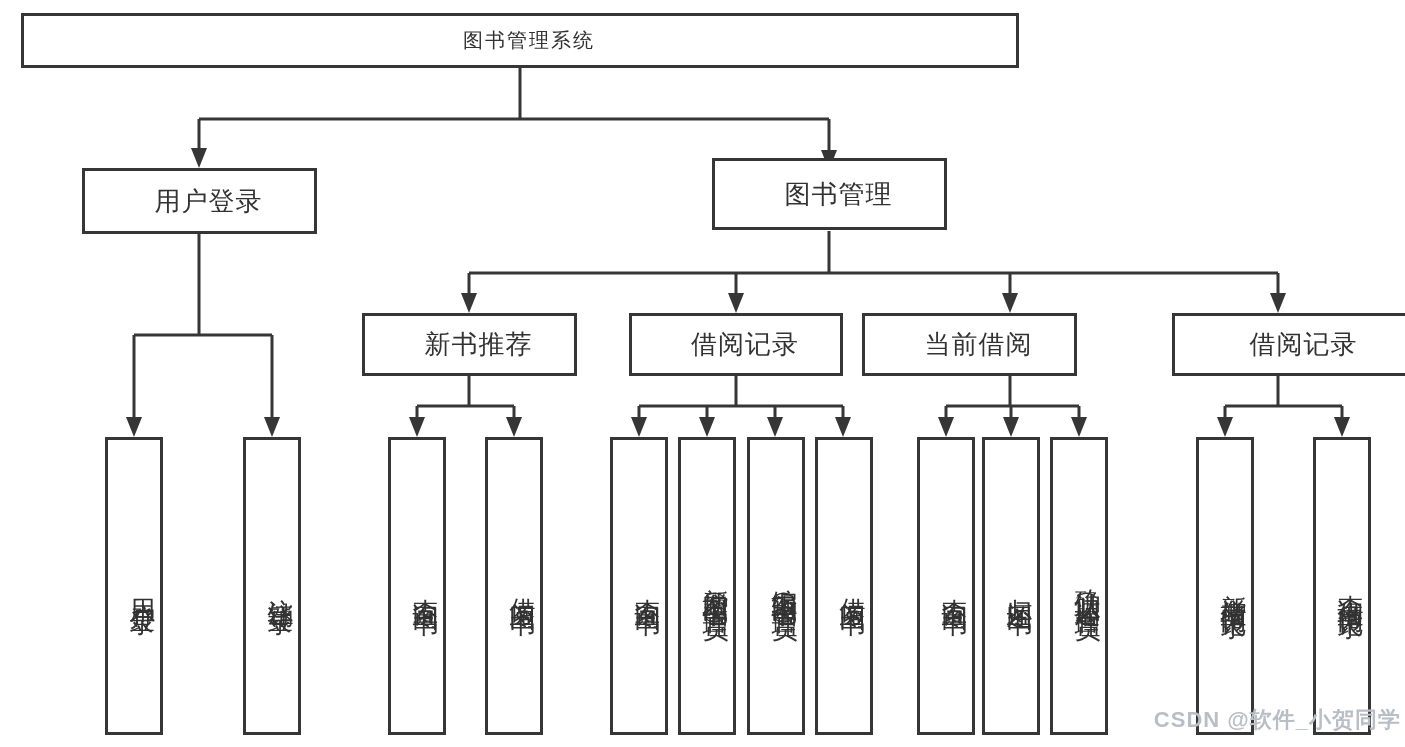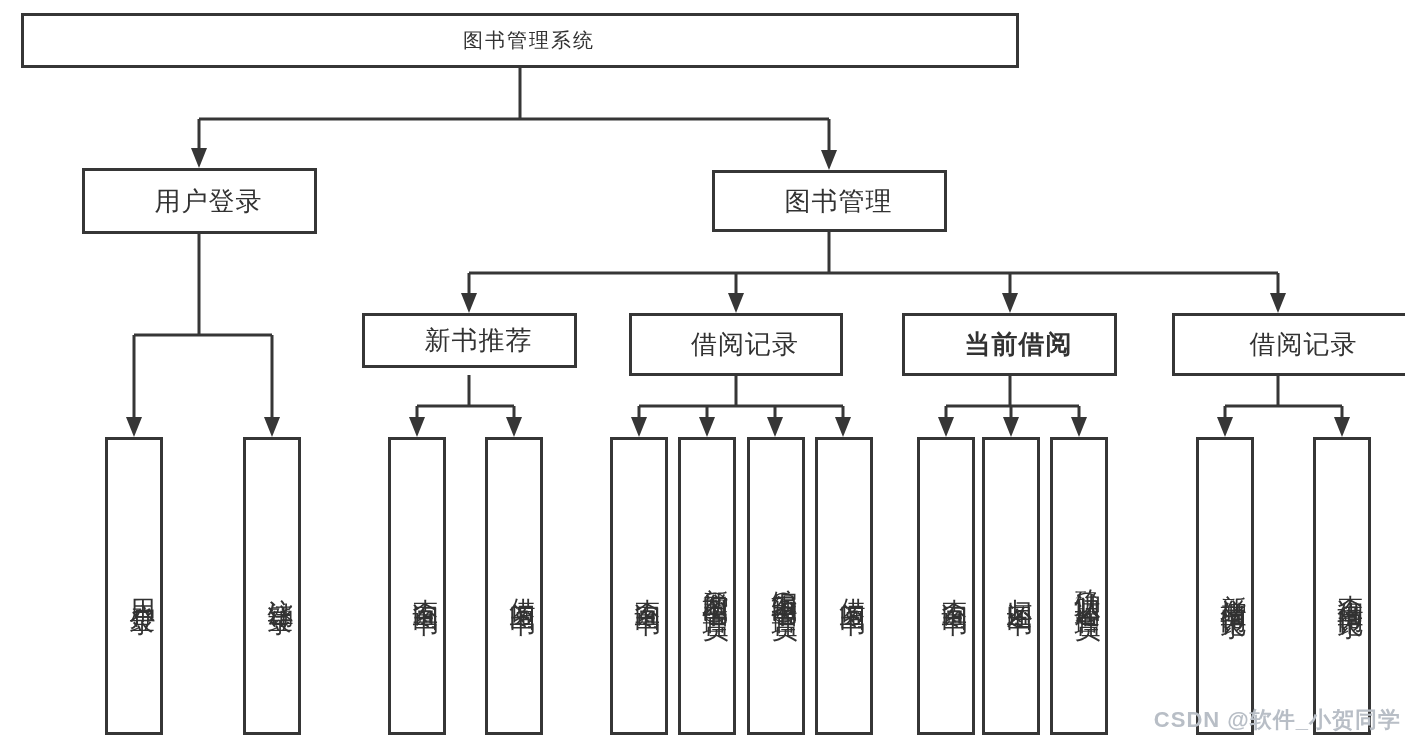--- a/index.html
+++ b/index.html
@@ -73,31 +73,31 @@
     <polygon points="1342,437 1334,417 1350,417" fill="#363636"></polygon>
   </svg>
 
 <div class="box root" style="left:21px;top:13px;width:998px;height:55px;">
   <span>图书管理系统</span>
 </div>
 
 <div class="box" style="left:82px;top:168px;width:235px;height:66px;">
   <span>用户登录</span>
 </div>
-<div class="box" style="left:712px;top:170px;width:235px;height:62px;">
+<div class="box" style="left:712px;top:158px;width:235px;height:72px;">
   <span>图书管理</span>
 </div>
 
-<div class="box" style="left:362px;top:313px;width:215px;height:55px;">
+<div class="box" style="left:362px;top:313px;width:215px;height:63px;">
   <span>新书推荐</span>
 </div>
 <div class="box" style="left:629px;top:313px;width:214px;height:63px;">
   <span>借阅记录</span>
 </div>
-<div class="box" style="left:902px;top:313px;width:215px;height:63px;font-weight:bold;">
+<div class="box" style="left:862px;top:313px;width:215px;height:63px;">
   <span>当前借阅</span>
 </div>
 <div class="box" style="left:1172px;top:313px;width:245px;height:63px;">
   <span>借阅记录</span>
 </div>
 
 <div class="box vbox" style="left:105px;top:437px;width:58px;height:298px;">
   <span>用户登录</span>
 </div>
 <div class="box vbox" style="left:243px;top:437px;width:58px;height:298px;">

